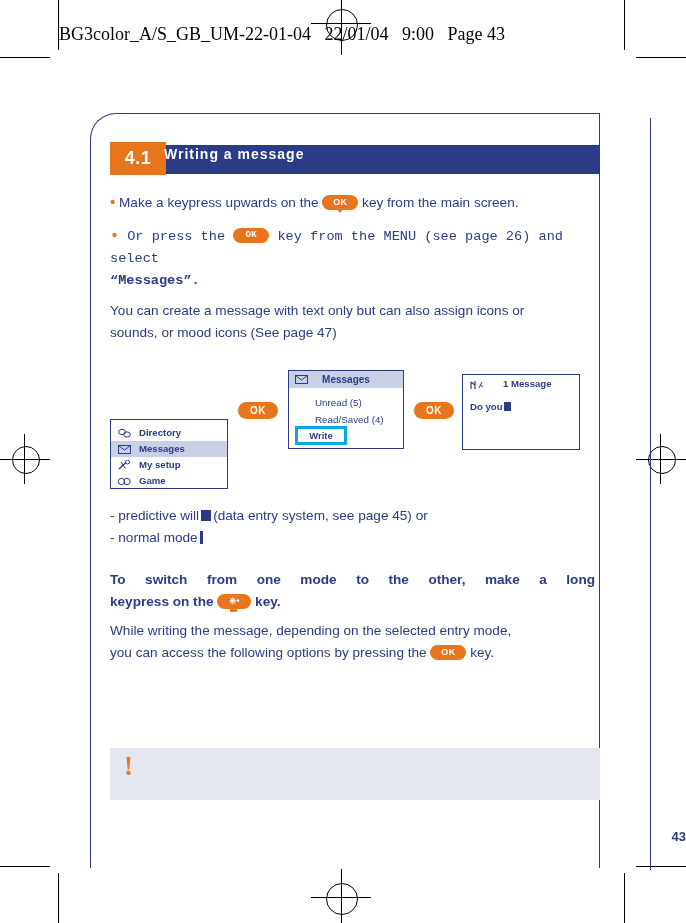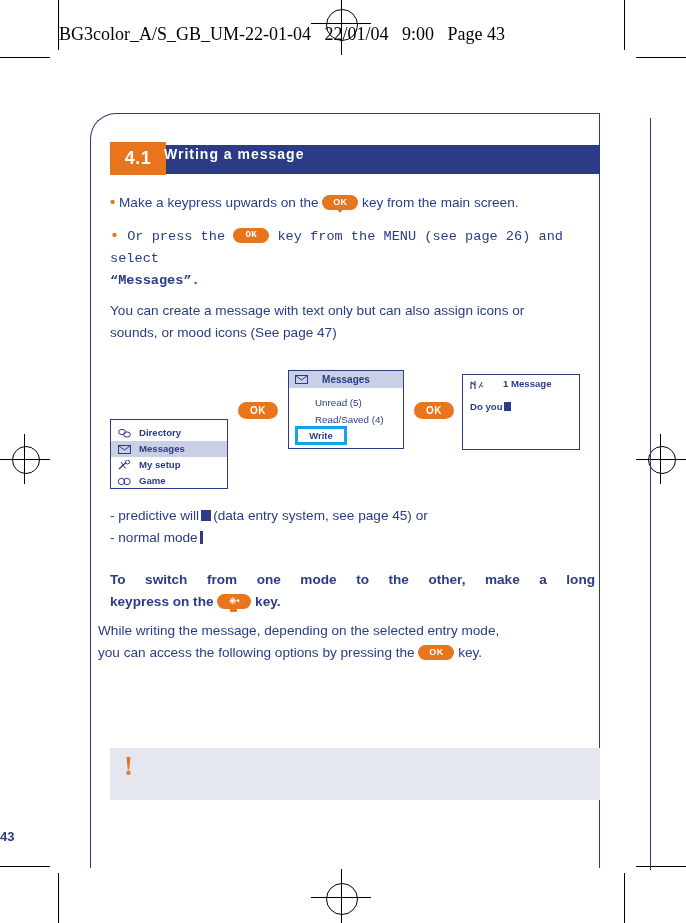--- a/index.html
+++ b/index.html
@@ -333,21 +333,21 @@
     color: #2b3b86;
     font-size: 13.3px;
     line-height: 21px;
   }
 
   .page-num {
     position: absolute;
     left: 0;
     top: 829px;
     width: 686px;
-    text-align: left;
+    text-align: right;
     color: #2b3b86;
     font-size: 13px;
     font-weight: bold;
   }
 </style>
 </head>
 <body>
 
 <div class="page">
 
@@ -489,21 +489,21 @@
     <span>- normal mode</span><span class="cursor-bar"></span>
   </div>
 
   <div class="body-text bold" style="left:110px; top:569px; width:485px; text-align:justify;">
     <span style="display:inline-block; width:100%; text-align:justify; text-align-last:justify;">To switch from one mode to the other, make a long</span>
     <span>keypress on the</span>
     <span class="starkey"><span>✳•</span><span class="lock"></span></span>
     <span>key.</span>
   </div>
 
-  <div class="body-text" style="left:98px; top:620px; width:482px;">
+  <div class="body-text" style="left:110px; top:620px; width:482px;">
     <span>While writing the message, depending on the selected entry mode,</span><br>
     <span>you can access the following options by pressing the</span>
     <span class="okkey">OK</span>
     <span>key.</span>
   </div>
 
   <div class="note-box"></div>
   <div class="note-mark">!</div>
 
   <div class="page-num">43</div>

